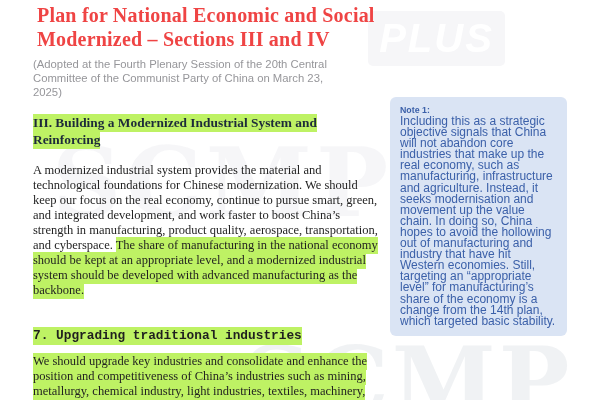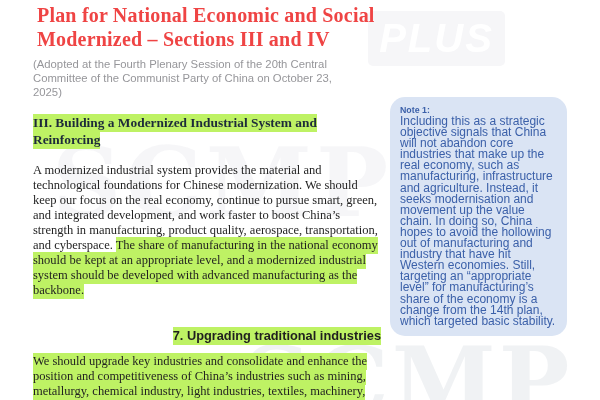--- a/index.html
+++ b/index.html
@@ -60,29 +60,29 @@
     cursor:pointer;
   }
   .body-p{
     position:absolute;left:0;width:348px;
     font-family:"Liberation Serif", serif;
     font-size:12.5px;line-height:15px;color:#1f1f1f;
   }
   .p1{top:150px;}
   .sub-heading{
     position:absolute;left:0;top:314px;width:348px;
-    font-family:Liberation Sans, sans-serif;font-weight:bold;
-    font-size:12.8px;line-height:17px;color:#1f1f1f;text-align:right;
+    font-family:Liberation Mono, monospace;font-weight:bold;
+    font-size:12.8px;line-height:17px;color:#1f1f1f;
   }
   .p2{top:341px;}
 
   
   .note-panel{
     position:absolute;left:390px;top:97px;width:157px;z-index:1;
-    background:#dae4f4;border-radius:15px;
+    background:#dae4f4;border-radius:6px;
     padding:7px 10px 9px 10px;
   }
   .note-title{
     font-size:8.8px;line-height:12px;font-weight:bold;color:#3b60a9;
   }
   .note-text{
     font-size:12px;line-height:11.1px;color:#3b60a9;
   }
 </style>
 </head>
@@ -96,21 +96,21 @@
   <div class="wm wm-brand-mid">SCMP</div>
   <div class="wm wm-brand-bottom">SCMP</div>
 
   <div class="article">
 
     <h1 class="title">
       <span class="tline">Plan for National Economic and Social</span>
       <span class="tline">Modernized – Sections III and IV</span>
     </h1>
 
-    <p class="subtitle">(Adopted at the Fourth Plenary Session of the 20th Central Committee of the Communist Party of China on October 23, 2025)</p>
+    <p class="subtitle">(Adopted at the Fourth Plenary Session of the 20th Central Committee of the Communist Party of China on March 23, 2025)</p>
 
     <h2 class="sec-heading">
       <span class="hline"><span class="hl">III. Building a Modernized Industrial System and Reinforcing</span></span>
     </h2>
 
     <p class="body-p p1"><span>A modernized industrial system provides the material and technological foundations for Chinese modernization. We should keep our focus on the real economy, continue to pursue smart, green, and integrated development, and work faster to boost China’s strength in manufacturing, product quality, aerospace, transportation, and cyberspace. </span><span class="hl">The share of manufacturing in the national economy should be kept at an appropriate level, and a modernized industrial system should be developed with advanced manufacturing as the backbone.</span></p>
 
     <h3 class="sub-heading"><span class="hl">7. Upgrading traditional industries</span></h3>
 
     <p class="body-p p2"><span class="hl">We should upgrade key industries and consolidate and enhance the position and competitiveness of China’s industries such as mining, metallurgy, chemical industry, light industries, textiles, machinery, vessels, and construction in the global industrial</span></p>

